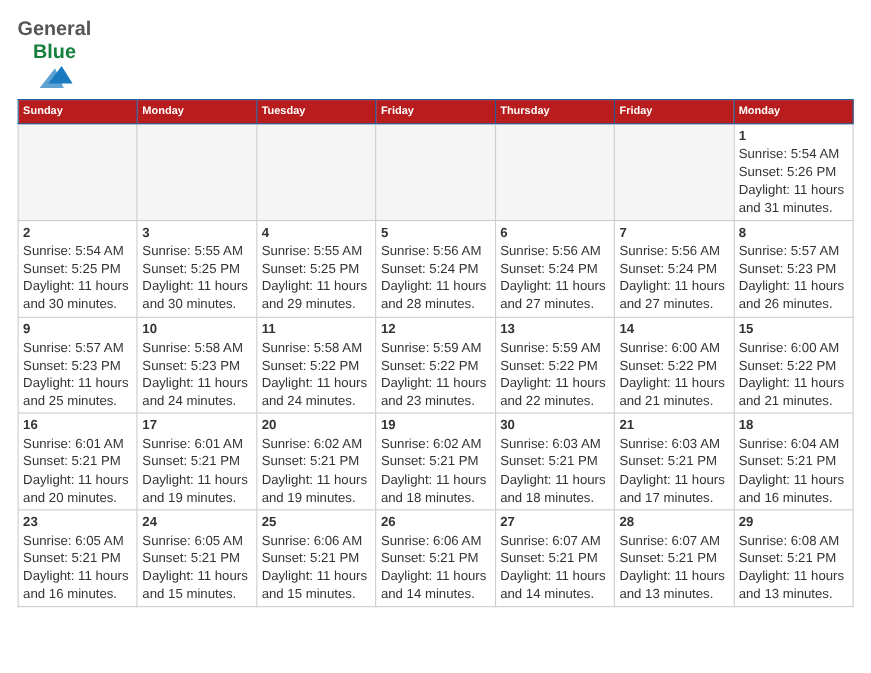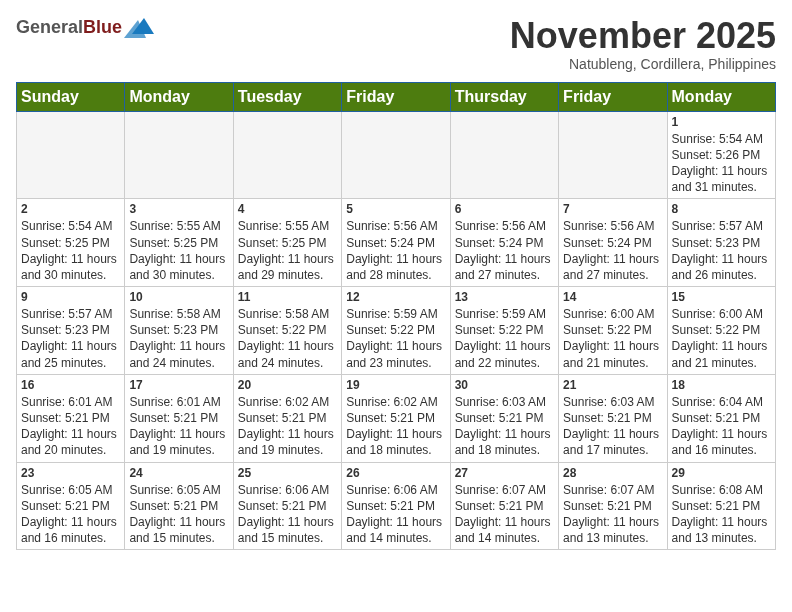--- a/index.html
+++ b/index.html
@@ -20,23 +20,24 @@
       display: flex;
       flex-direction: column;
       align-items: flex-start;
     }
     .logo-text {
       display: flex;
       align-items: center;
       font-size: 18px;
       font-weight: bold;
       color: #333;
+      flex-direction: column;
     }
     .logo-general { color: #555; }
-    .logo-blue { color: #7f1d1d; }
+    .logo-blue { color: #15803d; }
     .logo-icon {
       width: 30px;
       height: 22px;
       margin-left: 2px;
     }
     .title-block {
       text-align: right;
     }
     .month-title {
       font-size: 36px;
@@ -47,23 +48,23 @@
     .location {
       font-size: 14px;
       color: #555;
     }
     .calendar {
       width: 100%;
       border-collapse: collapse;
       border: 1px solid #ccc;
     }
     .calendar th {
-      background: #4d7c0f;
+      background: #b91c1c;
       color: #fff;
-      font-size: 16px;
+      font-size: 10px;
       font-weight: bold;
       padding: 5px 4px;
       border: 1px solid #2060a0;
       text-align: left;
     }
     .calendar td {
       border: 1px solid #ccc;
       vertical-align: top;
       padding: 3px 4px;
       width: calc(100% / 7);
@@ -99,24 +100,20 @@
   <div class="logo">
     <div class="logo-text">
       <span class="logo-general">General</span>
       <span class="logo-blue">Blue</span>
       <svg class="logo-icon" viewBox="0 0 30 22" xmlns="http://www.w3.org/2000/svg">
         <polygon points="8,18 20,2 30,18" fill="#1a7abf"></polygon>
         <polygon points="0,22 14,4 22,22" fill="#1a7abf" opacity="0.7"></polygon>
       </svg>
     </div>
   </div>
-  <div class="title-block">
-    <div class="month-title">November 2025</div>
-    <div class="location">Natubleng, Cordillera, Philippines</div>
-  </div>
 </div>
 
 <table class="calendar">
   <thead>
     <tr>
     <th>Sunday</th>
         <th>Monday</th>
         <th>Tuesday</th>
         <th>Friday</th>
         <th>Thursday</th>

